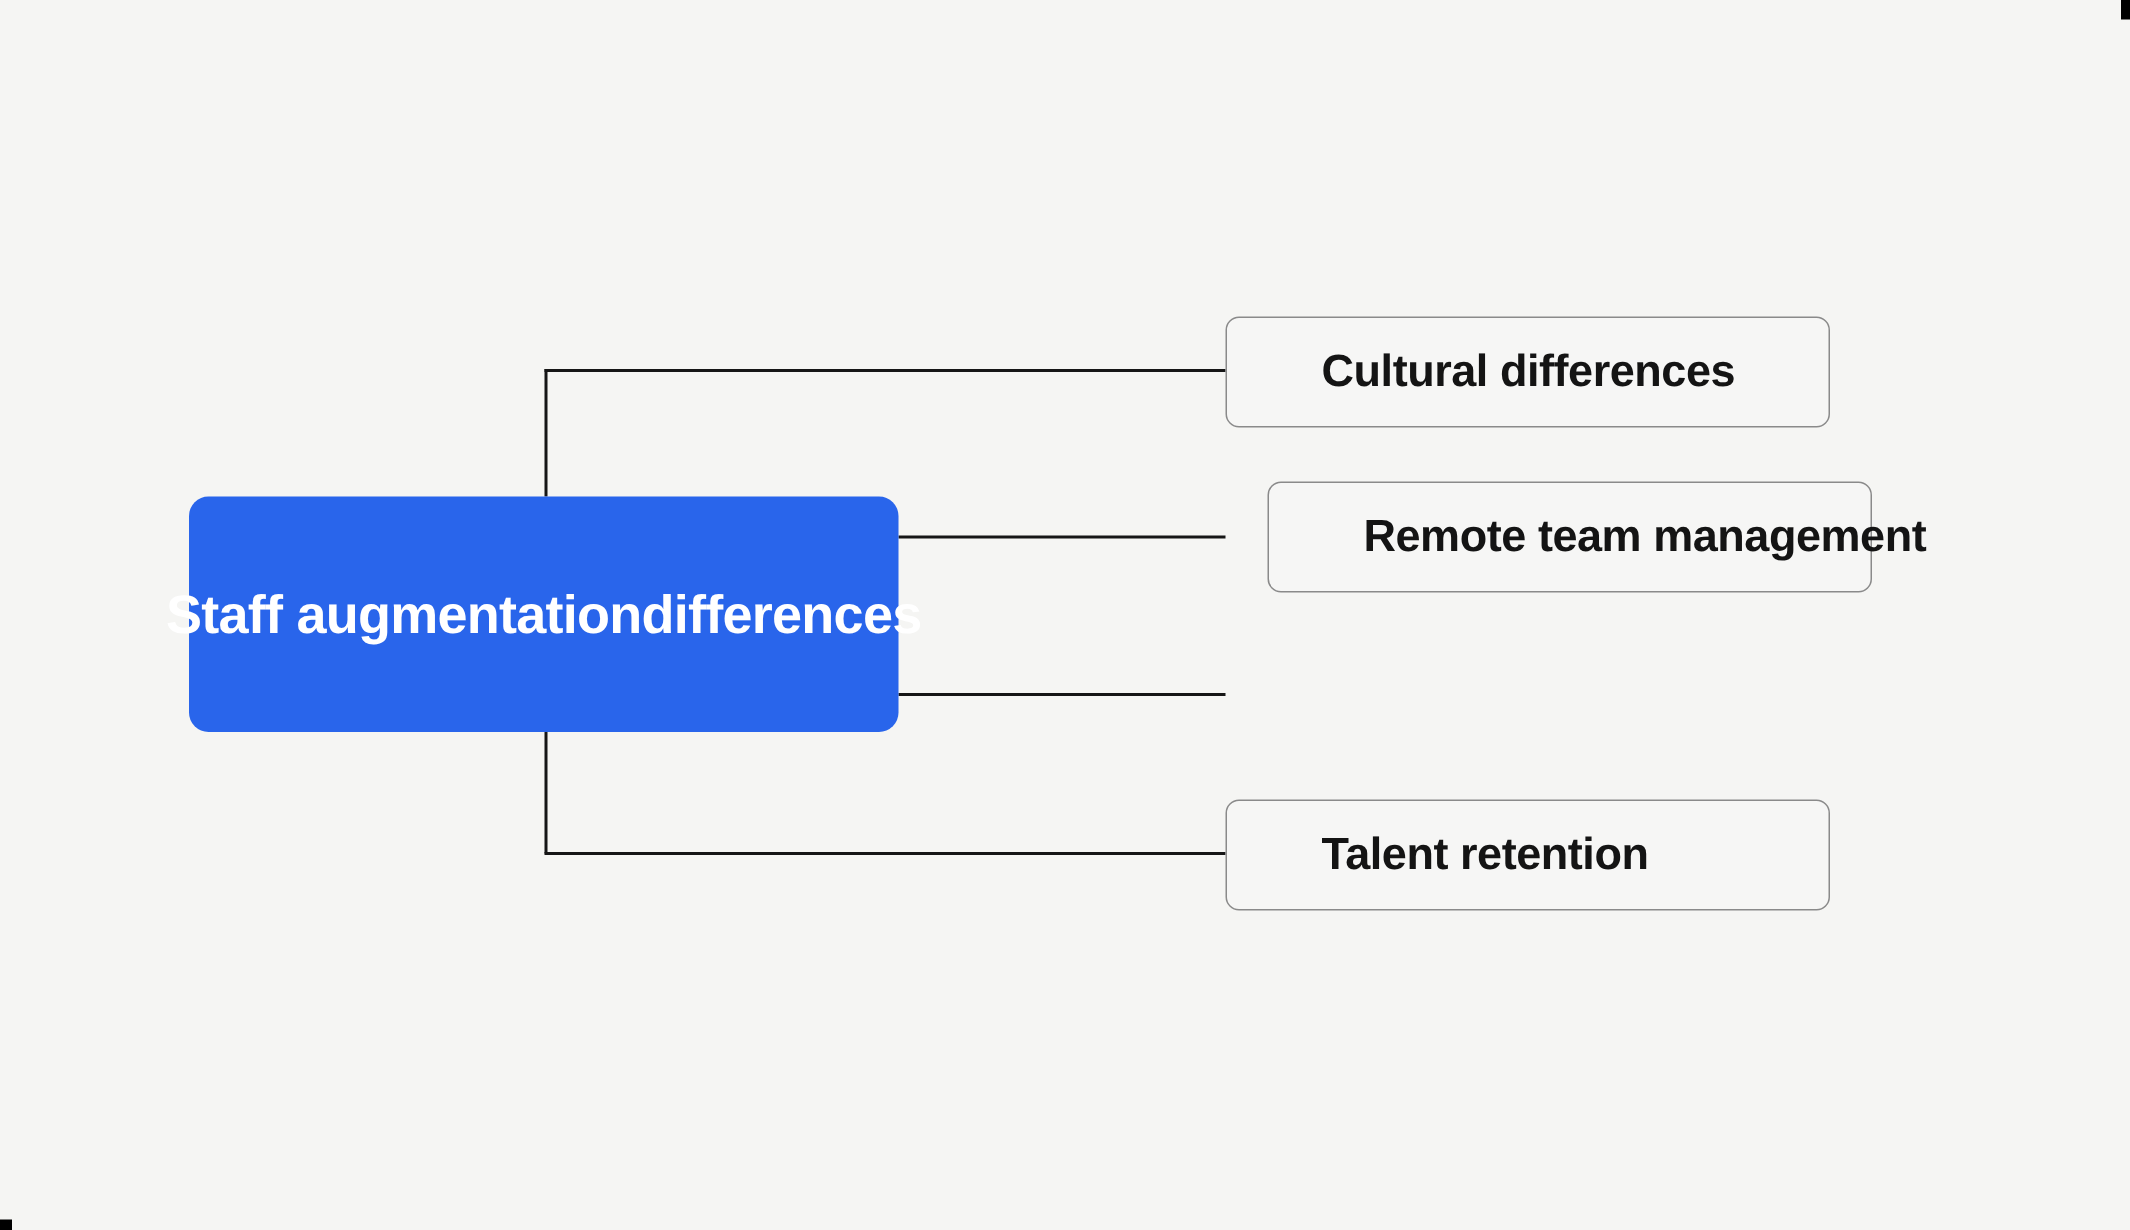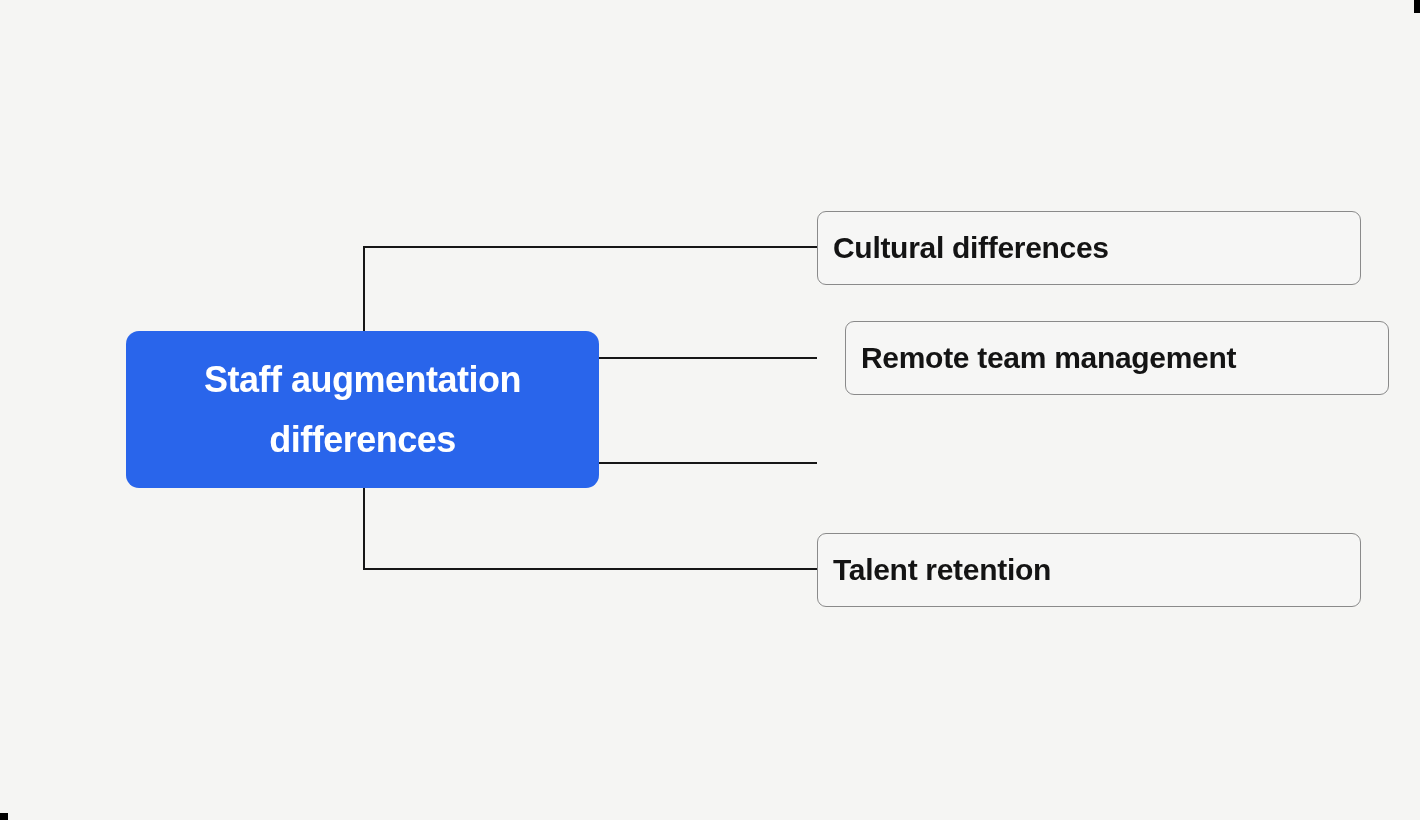--- a/index.html
+++ b/index.html
@@ -27,47 +27,47 @@
   
   .root-node {
     position: absolute;
     left: 126px;
     top: 331px;
     width: 473px;
     height: 157px;
     border-radius: 13px;
     background: var(--node-fill, #2965eb);
     display: flex;
-    flex-direction: column;
     align-items: center;
     justify-content: center;
     cursor: pointer;
   }
   .root-line {
     color: var(--node-text, #ffffff);
     font-size: 36px;
     font-weight: 700;
     line-height: 60px;
     letter-spacing: -0.5px;
     text-align: center;
     white-space: nowrap;
   }
   
   .child-node {
     position: absolute;
     left: 817px;
-    width: 544px;
+    width: 403px;
     height: 74px;
     box-sizing: border-box;
     background: #f6f6f5;
     border: 1.5px solid #8a8a8a;
     border-radius: 9px;
     display: flex;
     align-items: center;
     cursor: pointer;
+    padding-left: 48px;
   }
   .child-label {
     font-size: 30px;
     font-weight: 700;
     color: #141414;
     letter-spacing: -0.3px;
     padding-left: 15px;
     white-space: nowrap;
   }
   

